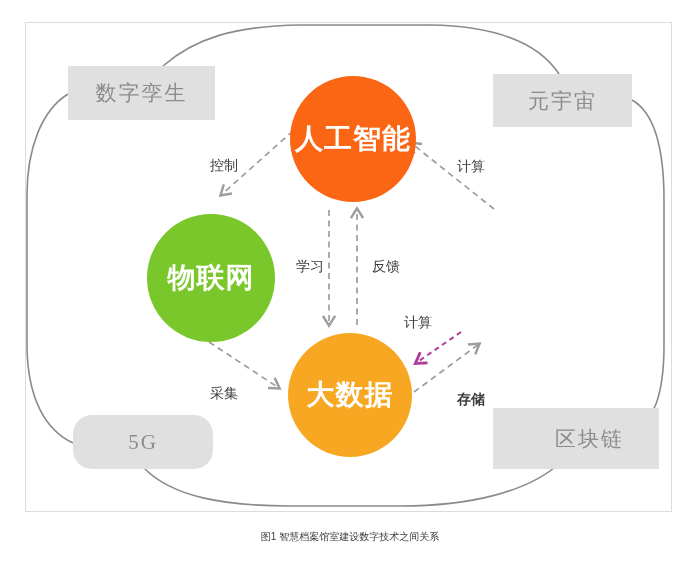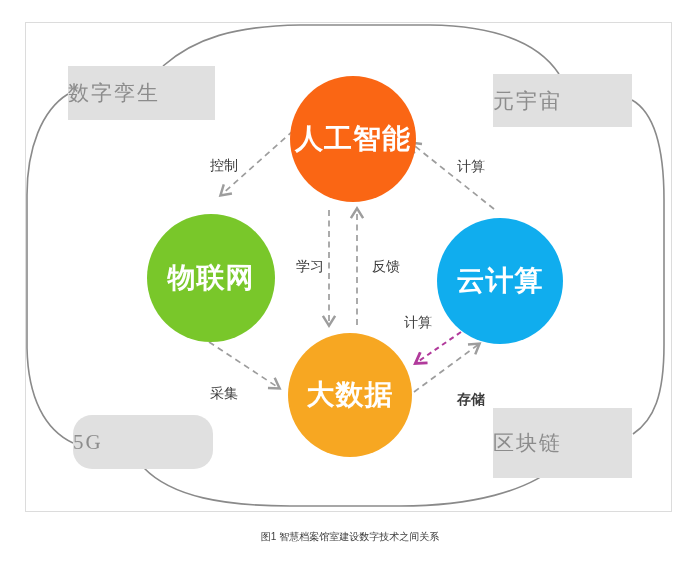--- a/index.html
+++ b/index.html
@@ -8,25 +8,25 @@
   .figure-border{position:absolute;left:25px;top:22px;width:645px;height:488px;
                  border:1px solid #dcdcdc;background:#ffffff;}
   svg.overlay{position:absolute;left:0;top:0;width:700px;height:563px;}
   .node{position:absolute;border-radius:50%;display:flex;align-items:center;justify-content:center;
         color:#ffffff;font-weight:bold;font-size:28px;letter-spacing:1px;}
   .node-ai{left:290px;top:76px;width:126px;height:126px;background:#FA6614;}
   .node-iot{left:147px;top:214px;width:128px;height:128px;background:#79C72A;}
   .node-cloud{left:437px;top:218px;width:126px;height:126px;background:#10ADEE;}
   .node-bigdata{left:288px;top:333px;width:124px;height:124px;background:#F7A722;}
   .corner-box{position:absolute;background:#E0E0E0;color:#8C8C8C;display:flex;align-items:center;
-              font-size:21px;letter-spacing:2px;}
+              justify-content:center;font-size:21px;letter-spacing:2px;}
   .box-digital-twin{left:68px;top:66px;width:147px;height:54px;}
   .box-metaverse{left:493px;top:74px;width:139px;height:53px;}
   .box-5g{left:73px;top:415px;width:140px;height:54px;border-radius:19px;}
-  .box-blockchain{left:493px;top:408px;width:139px;height:70px;}
+  .box-blockchain{left:493px;top:408px;width:139px;height:61px;padding-left:27px;}
   .edge-label{position:absolute;transform:translate(-50%,-50%);color:#3C3C3C;font-size:14px;
               white-space:nowrap;}
   .lbl-control{left:224px;top:166px;}
   .lbl-compute-ai{left:471px;top:167px;}
   .lbl-learn{left:310px;top:267px;}
   .lbl-feedback{left:386px;top:267px;}
   .lbl-collect{left:224px;top:394px;}
   .lbl-compute-bd{left:418px;top:323px;}
   .lbl-store{left:471px;top:400px;font-weight:bold;}
   .caption{position:absolute;left:0;top:530px;width:700px;text-align:center;color:#3C3C3C;
@@ -79,23 +79,20 @@
   <div class="corner-box box-blockchain">
     <span>区块链</span>
   </div>
 
   <div class="node node-ai">
     <span>人工智能</span>
   </div>
   <div class="node node-iot">
     <span>物联网</span>
   </div>
-  <div class="node node-cloud">
-    <span>云计算</span>
-  </div>
   <div class="node node-bigdata">
     <span>大数据</span>
   </div>
 
   <div class="edge-label lbl-control">控制</div>
   <div class="edge-label lbl-compute-ai">计算</div>
   <div class="edge-label lbl-learn">学习</div>
   <div class="edge-label lbl-feedback">反馈</div>
   <div class="edge-label lbl-collect">采集</div>
   <div class="edge-label lbl-compute-bd">计算</div>

